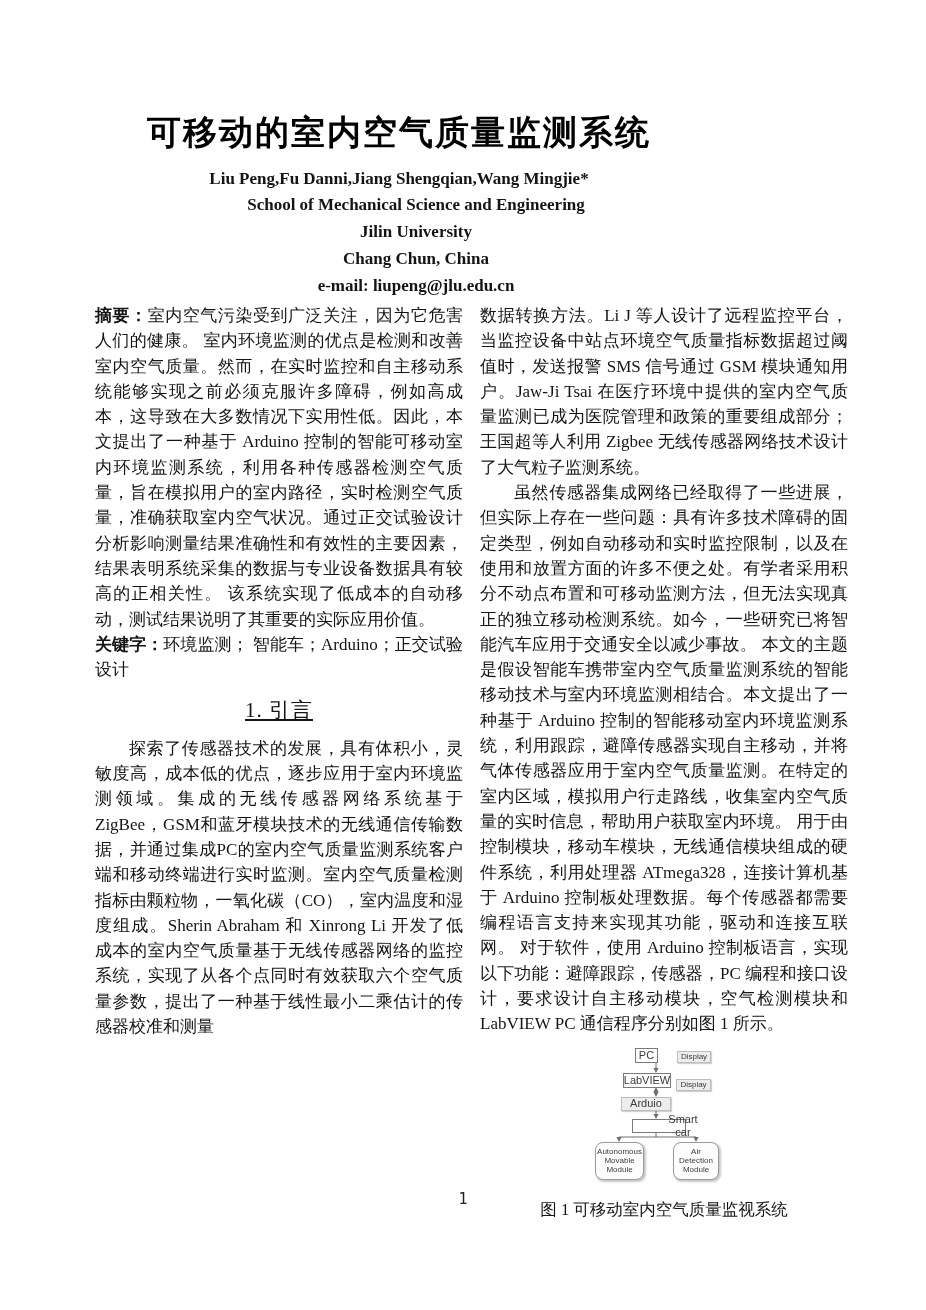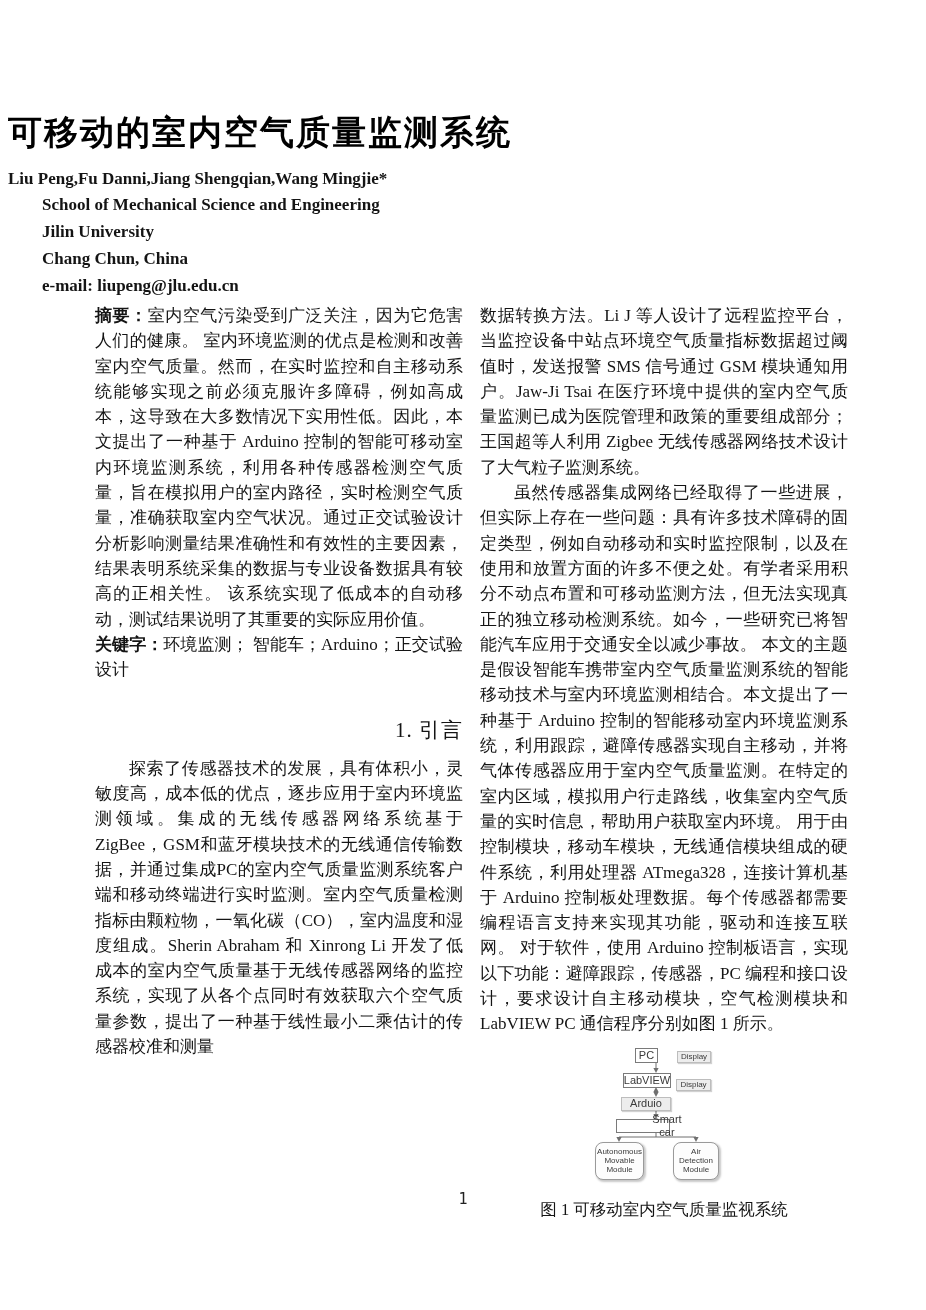--- a/index.html
+++ b/index.html
@@ -2,40 +2,40 @@
 <html><head>
 <meta charset="utf-8">
 <style>
   * { margin:0; padding:0; box-sizing:border-box; }
   html,body { background:#ffffff; }
   .page {
     position:relative; width:926px; height:1310px; background:#ffffff;
     font-family:"Liberation Serif","DejaVu Serif",serif; color:#141414;
     overflow:hidden;
   }
-  .header { position:absolute; top:110px; left:8px; width:794px; text-align:left; }
+  .header { position:absolute; top:110px; left:2px; width:794px; text-align:center; }
   .paper-title {
     font-family:"Liberation Sans","DejaVu Sans",sans-serif;
     font-weight:bold; font-size:34px; letter-spacing:2px; color:#000;
   }
   .authors { margin-top:13px; font-weight:bold; font-size:17px; }
   .affil { margin-top:5px; font-weight:bold; font-size:17px; line-height:22px;padding-left:34px; }
   .col {
     position:absolute; top:303px; width:368px;
     font-size:17px; line-height:25.3px; text-align:justify; text-justify:inter-ideograph;
   }
   .col-left  { left:95px; }
   .col-right { left:480px; }
   .inline-label {
     font-family:Liberation Serif, serif; font-weight:bold;
   }
   .para-indent { text-indent:2em; }
   .section-heading {
-    margin-top:36px; margin-bottom:12px;
-    font-size:21px; font-weight:normal; letter-spacing:1px; text-align:right;
+    margin-top:16px; margin-bottom:12px;
+    font-size:21px; font-weight:normal; letter-spacing:1px; text-align:center;text-decoration:underline;
   }
   
   .figure-area { position:relative; width:368px; height:140px; margin-top:8px; }
   .fig-svg { position:absolute; left:0; top:0; }
   .fnode {
     position:absolute; border:1px solid #7a7a7a; background:#ffffff;
     display:flex; align-items:center; justify-content:center;
     font-family:"Liberation Sans","DejaVu Sans",sans-serif; color:#3a3a3a;
     text-align:center; line-height:1.15;
   }
@@ -105,21 +105,21 @@
         <line x1="216" y1="92" x2="216" y2="93" stroke="#6f6f6f" stroke-width="1"></line>
         <polygon points="136.4,92 141.6,92 139,97" fill="#6f6f6f"></polygon>
         <polygon points="213.4,92 218.6,92 216,97" fill="#6f6f6f"></polygon>
       </svg>
 
       <div class="fnode big" style="left:155px; top:3px;  width:23px; height:15px;">PC</div>
       <div class="fnode gray" style="left:197px; top:6px;  width:34px; height:12px;">Display</div>
       <div class="fnode big" style="left:143px; top:28px; width:48px; height:15px;">LabVIEW</div>
       <div class="fnode gray" style="left:196px; top:34px; width:35px; height:12px;">Display</div>
       <div class="fnode big gray" style="left:141px; top:52px; width:50px; height:14px; font-size:11px;">Arduio</div>
-      <div class="fnode big" style="left:136px; top:74px; width:54px; height:14px;padding-left:48px;">Smart car</div>
+      <div class="fnode big" style="left:152px; top:74px; width:54px; height:14px;padding-left:48px;">Smart car</div>
       <div class="fnode rounded" style="left:115px; top:97px; width:49px; height:38px;">Autonomous Movable Module</div>
       <div class="fnode rounded" style="left:193px; top:97px; width:46px; height:38px;">Air Detection Module</div>
     </div>
 
     <div class="figure-caption">图 1 可移动室内空气质量监视系统</div>
   </div>
 
   <div class="page-number">1</div>
 
 </div>

